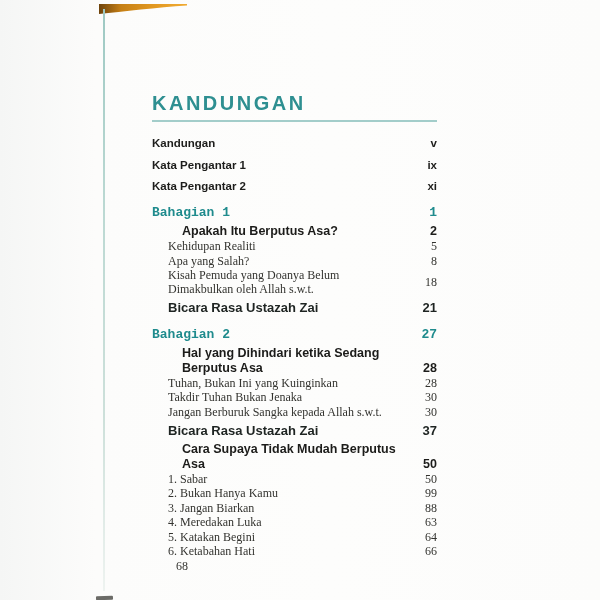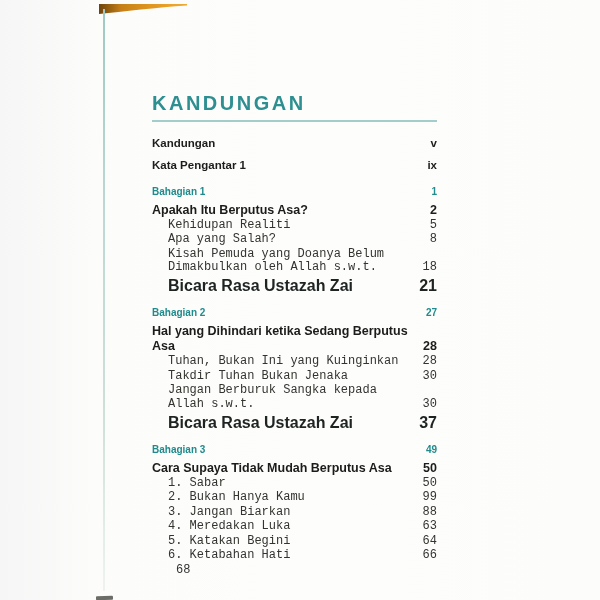--- a/index.html
+++ b/index.html
@@ -28,28 +28,28 @@
   .page-title {
     margin:0; padding:0 0 5px 0;
     font-size:20px; font-weight:bold; letter-spacing:2.5px;
     color:#2e8f91;
     border-bottom:2px solid #a3cdca;
   }
   #toc { margin-top:15px; }
   .row { display:flex; justify-content:space-between; align-items:flex-end; }
   .row .pg { text-align:right; white-space:nowrap; padding-left:8px; }
   .front { margin-bottom:8.5px; font-weight:bold; font-size:11.5px; line-height:13px; color:#1d1d1b; }
-  .part  { margin-top:12px; font-weight:bold; font-size:10px; line-height:15px; color:#1f8b8d; }
-  .chapter { margin-top:4px; font-weight:bold; font-size:12.5px; line-height:15px; color:#1c1c1a; }
+  .part  { margin-top:12px; font-weight:bold; font-size:13px; line-height:15px; color:#1f8b8d;font-family:Liberation Mono, monospace; }
+  .chapter { margin-top:4px; font-weight:bold; font-size:12.5px; line-height:15px; color:#1c1c1a;margin-left:30px; }
   .sub {
     margin-top:1px; padding-left:16px;
-    font-family:Liberation Mono, monospace; font-size:12px; line-height:13.5px; color:#33332f;
+    font-family:Liberation Serif, serif; font-size:12px; line-height:13.5px; color:#33332f;align-items:center;
   }
   .sub.twoline .label { max-width:238px; }
-  .bicara { margin-top:3.5px; padding-left:16px; font-weight:bold; font-size:16px; line-height:15px; color:#1e2422; }
+  .bicara { margin-top:3.5px; padding-left:16px; font-weight:bold; font-size:13px; line-height:15px; color:#1e2422; }
 </style>
 </head>
 <body>
 
 <div class="photo">
 
   <div class="page-curl">
     <svg width="88" height="10" viewBox="0 0 88 10" aria-hidden="true">
       <defs>
         <linearGradient id="curlGrad" x1="0" y1="0" x2="1" y2="0">
@@ -68,20 +68,24 @@
   <div class="content">
     <h1 class="page-title">KANDUNGAN</h1>
     <div id="toc">
         <div class="row front">
           <span class="label">Kandungan</span>
           <span class="pg">v</span>
         </div>
         <div class="row front">
           <span class="label">Kata Pengantar 1</span>
           <span class="pg">ix</span>
+        </div>
+        <div class="row front">
+          <span class="label">Kata Pengantar 2</span>
+          <span class="pg">xi</span>
         </div>
         <div class="row part">
           <span class="label">Bahagian 1</span>
           <span class="pg">1</span>
         </div>
         <div class="row chapter">
           <span class="label">Apakah Itu Berputus Asa?</span>
           <span class="pg">2</span>
         </div>
         <div class="row sub">
@@ -117,24 +121,20 @@
           <span class="pg">30</span>
         </div>
         <div class="row sub">
           <span class="label">Jangan Berburuk Sangka kepada Allah s.w.t.</span>
           <span class="pg">30</span>
         </div>
         <div class="row bicara">
           <span class="label">Bicara Rasa Ustazah Zai</span>
           <span class="pg">37</span>
         </div>
-        <div class="row part">
-          <span class="label">Bahagian 3</span>
-          <span class="pg">49</span>
-        </div>
         <div class="row chapter">
           <span class="label">Cara Supaya Tidak Mudah Berputus Asa</span>
           <span class="pg">50</span>
         </div>
         <div class="row sub">
           <span class="label">1. Sabar</span>
           <span class="pg">50</span>
         </div>
         <div class="row sub">
           <span class="label">2. Bukan Hanya Kamu</span>

